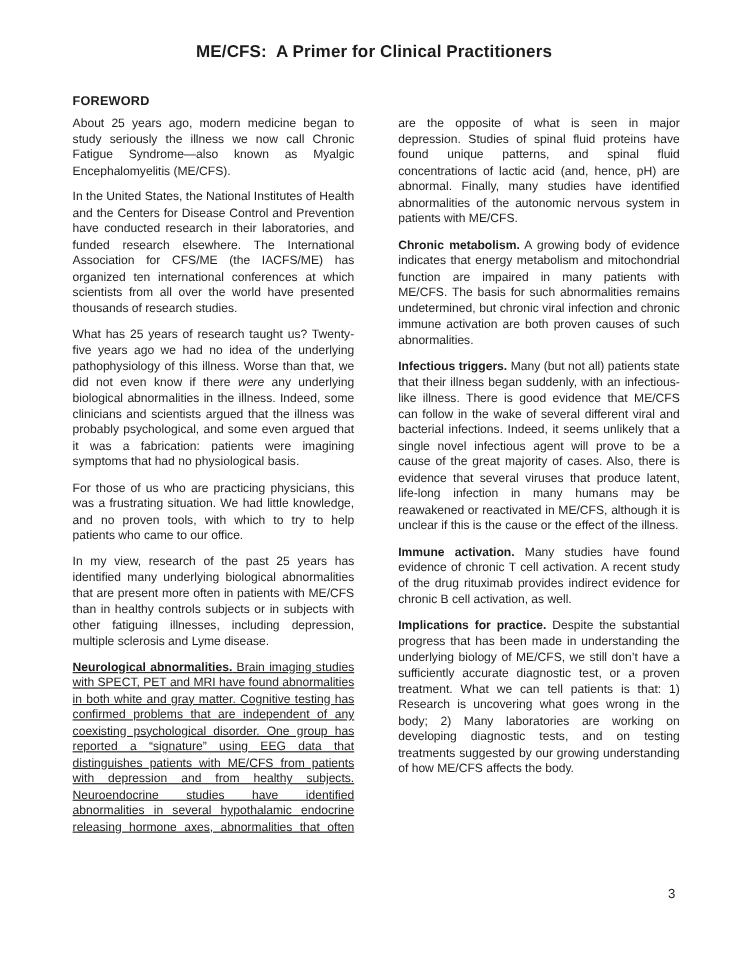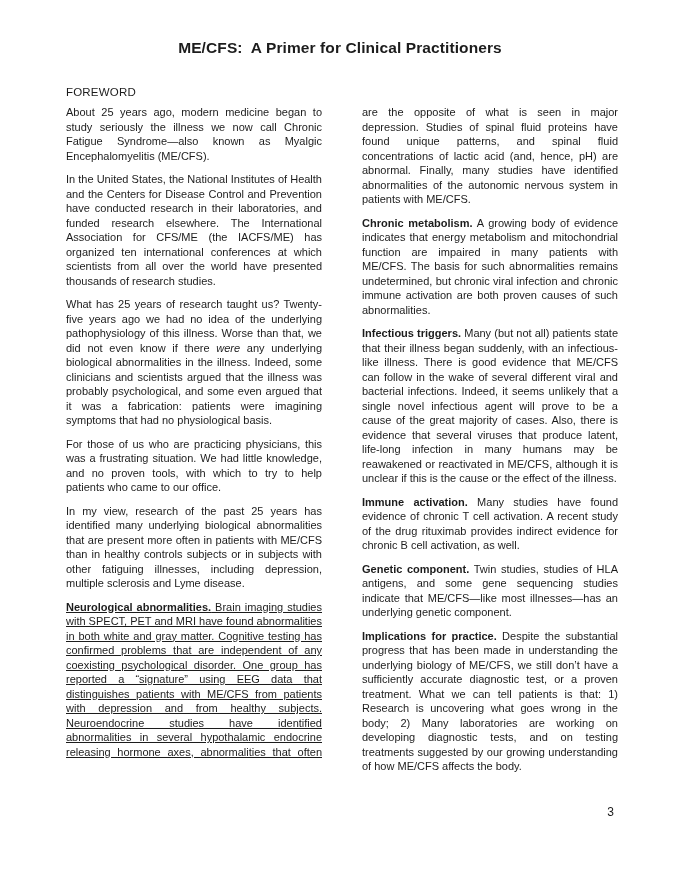--- a/index.html
+++ b/index.html
@@ -26,21 +26,21 @@
     white-space: pre-wrap;
     letter-spacing: 0.1px;
   }
   .content {
     padding: 0 62px 0 66px;
   }
   .foreword {
     margin: 28px 0 0 0;
     font-size: 11.5px;
     line-height: 14px;
-    font-weight: normal;
+    font-weight: bold;
     letter-spacing: 0.2px;
   }
   .cols {
     display: flex;
     gap: 40px;
     margin-top: 6px;
   }
   .col {
     flex: 1 1 0;
     min-width: 0;
@@ -83,19 +83,18 @@
           <p class="para"><span>What has 25 years of research taught us?  Twenty-five years ago we had no idea of the underlying pathophysiology of this illness. Worse than that, we did not even know if there </span><span class="italic">were</span><span> any underlying biological abnormalities in the illness. Indeed, some clinicians and scientists argued that the illness was probably psychological, and some even argued that it was a fabrication: patients were imagining symptoms that had no physiological basis.</span></p>
           <p class="para"><span>For those of us who are practicing physicians, this was a frustrating situation. We had little knowledge, and no proven tools, with which to try to help patients who came to our office.</span></p>
           <p class="para"><span>In my view, research of the past 25 years has identified many underlying biological abnormalities that are present more often in patients with ME/CFS than in healthy controls subjects or in subjects with other fatiguing illnesses, including depression, multiple sclerosis and Lyme disease.</span></p>
           <p class="para continues"><span class="lead">Neurological abnormalities.</span><span> Brain imaging studies with SPECT, PET and MRI have found abnormalities in both white and gray matter. Cognitive testing has confirmed problems that are independent of any coexisting psychological disorder. One group has reported a “signature” using EEG data that distinguishes patients with ME/CFS from patients with depression and from healthy subjects. Neuroendocrine studies have identified abnormalities in several hypothalamic endocrine releasing hormone axes, abnormalities that often</span></p>
         </div>
       <div class="col">
           <p class="para"><span>are the opposite of what is seen in major depression. Studies of spinal fluid proteins have found unique patterns, and spinal fluid concentrations of lactic acid (and, hence, pH) are abnormal. Finally, many studies have identified abnormalities of the autonomic nervous system in patients with ME/CFS.</span></p>
           <p class="para"><span class="lead">Chronic metabolism.</span><span> A growing body of evidence indicates that energy metabolism and mitochondrial function are impaired in many patients with ME/CFS. The basis for such abnormalities remains undetermined, but chronic viral infection and chronic immune activation are both proven causes of such abnormalities.</span></p>
           <p class="para"><span class="lead">Infectious triggers.</span><span> Many (but not all) patients state that their illness began suddenly, with an infectious-like illness. There is good evidence that ME/CFS can follow in the wake of several different viral and bacterial infections. Indeed, it seems unlikely that a single novel infectious agent will prove to be a cause of the great majority of cases. Also, there is evidence that several viruses that produce latent, life-long infection in many humans may be reawakened or reactivated in ME/CFS, although it is unclear if this is the cause or the effect of the illness.</span></p>
           <p class="para"><span class="lead">Immune activation.</span><span> Many studies have found evidence of chronic T cell activation. A recent study of the drug rituximab provides indirect evidence for chronic B cell activation, as well.</span></p>
-          <p class="para"><span class="lead">Genetic component.</span><span> Twin studies, studies of HLA antigens, and some gene sequencing studies indicate that ME/CFS—like most illnesses—has an underlying genetic component.</span></p>
           <p class="para"><span class="lead">Implications for practice.</span><span> Despite the substantial progress that has been made in understanding the underlying biology of ME/CFS, we still don’t have a sufficiently accurate diagnostic test, or a proven treatment. What we can tell patients is that: 1) Research is uncovering what goes wrong in the body; 2) Many laboratories are working on developing diagnostic tests, and on testing treatments suggested by our growing understanding of how ME/CFS affects the body.</span></p>
         </div>
     </div>
   </div>
   <div class="pagenum">3</div>
 </div>
 
 </body></html>

